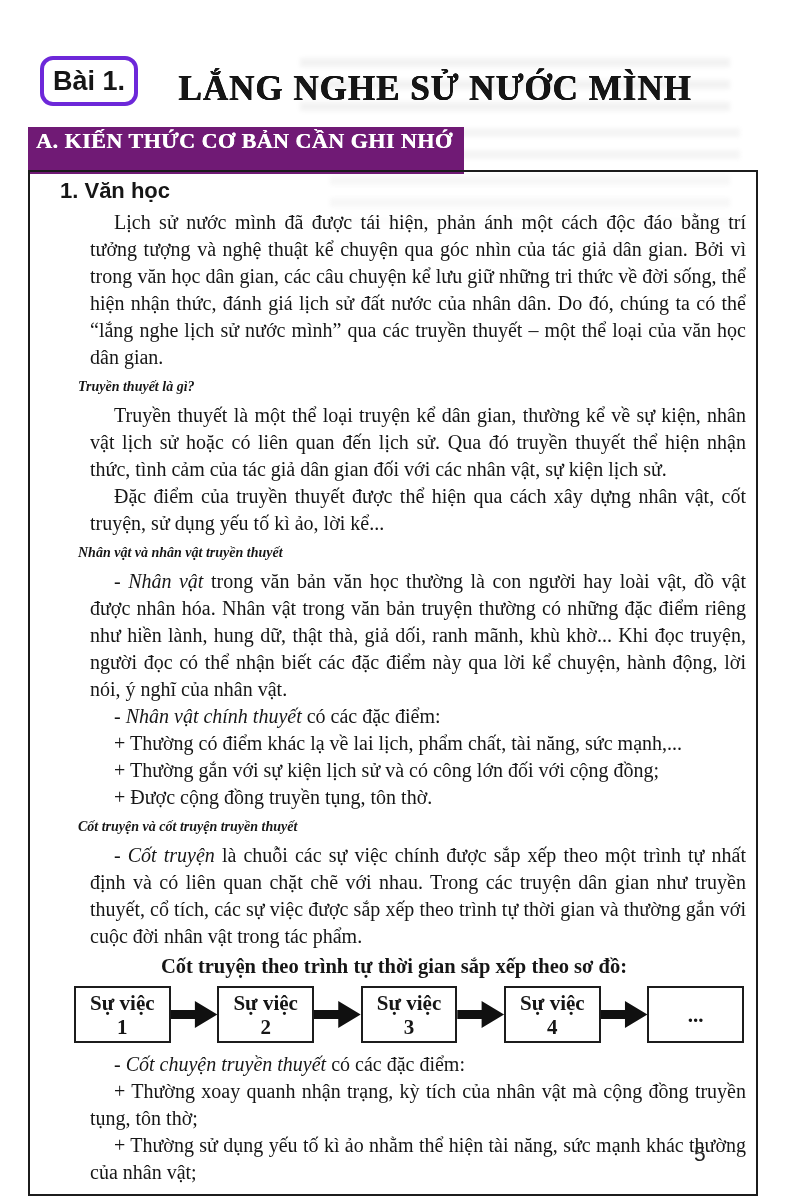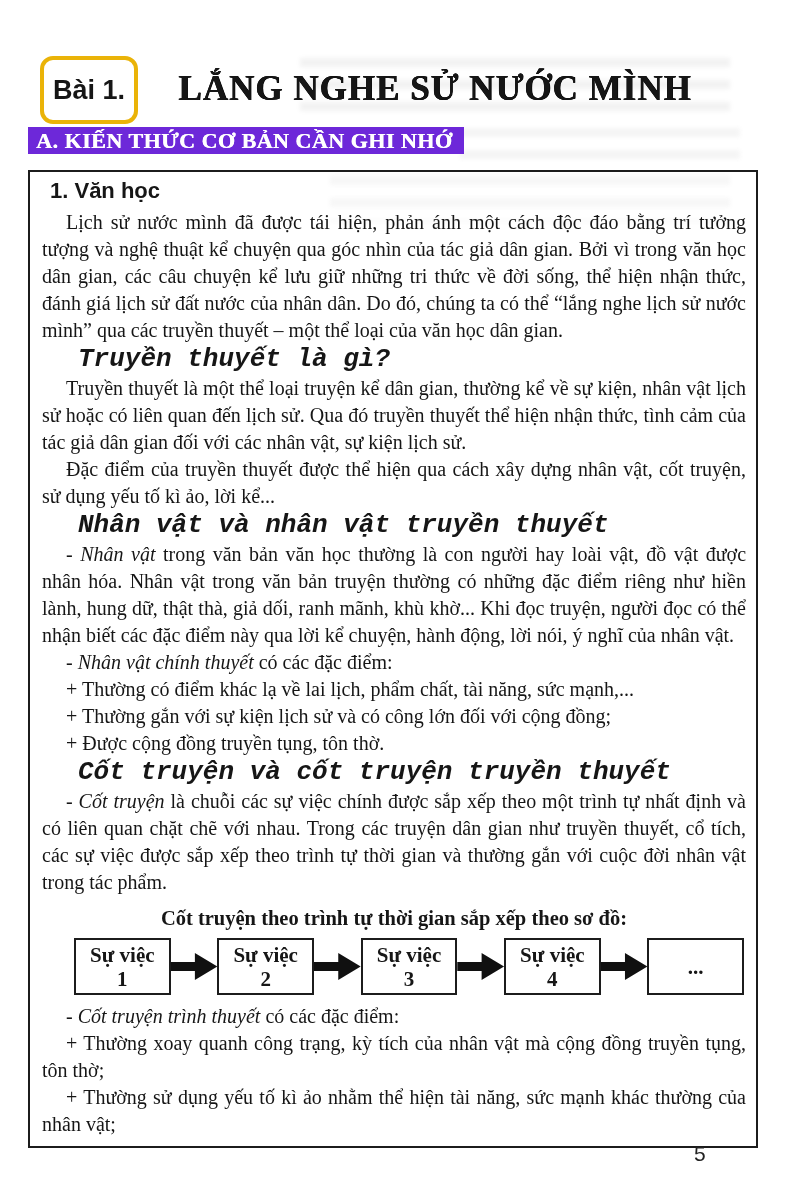--- a/index.html
+++ b/index.html
@@ -8,44 +8,44 @@
 
   .page { position:absolute; inset:0; }
 
   
   .ghost { position:absolute; opacity:0.09; filter:blur(2px); pointer-events:none;
            background:repeating-linear-gradient(180deg,#777 0 9px, transparent 9px 22px); }
   .g1 { left:300px; top:58px;  width:430px; height:60px; }
   .g2 { left:460px; top:128px; width:280px; height:34px; opacity:0.07; }
   .g3 { left:330px; top:176px; width:400px; height:46px; opacity:0.06; }
 
-  .lesson-badge { position:absolute; left:40px; top:56px; width:98px; height:68px;
-    border:4px solid #eab308; border-radius:13px; display:flex; align-items:center; justify-content:center;
+  .lesson-badge { position:absolute; left:40px; top:56px; width:98px; height:50px;
+    border:4px solid #6d28d9; border-radius:13px; display:flex; align-items:center; justify-content:center;
     font-family:"Liberation Sans", sans-serif; font-weight:bold; font-size:27px; background:#fff; }
 
   .page-title { position:absolute; left:150px; top:69px; width:570px; text-align:center;
     font-weight:bold; font-size:35px; letter-spacing:1px; white-space:nowrap;
     text-shadow:0.6px 0 0 #000, 0 0.4px 0 #000; }
 
-  .section-banner { position:absolute; left:28px; top:127px; background:#6d28d9; color:#ffffff;
-    font-weight:bold; font-size:22px; padding:1px 12px 0 8px; letter-spacing:0.5px;
+  .section-banner { position:absolute; left:28px; top:127px; background:#701a75; color:#ffffff;
+    font-weight:bold; font-size:22px; padding:1px 12px 20px 8px; letter-spacing:0.5px;
     text-shadow:0.4px 0 0 #fff; }
 
   .main-box { position:absolute; left:28px; top:170px; width:730px; min-height:958px;
     border:2px solid #1c1c1c; padding:4px 10px 8px 12px; background:transparent; }
 
   .box-heading { font-family:"Liberation Sans", sans-serif; font-weight:bold; font-size:22px;
-    margin:2px 0 5px 8px; }
+    margin:2px 0 5px 18px; }
 
-  .para, .item { font-size:20px; line-height:27px; text-align:justify; text-indent:24px; }
-  .sub { font-weight:bold; font-style:italic; font-size:26px; line-height:27px;
-    padding-left:36px; margin:2px 0;font-family:Liberation Mono, monospace; }
+  .para, .item { font-size:20px; line-height:27px; text-align:justify; text-indent:24px;margin-left:48px; }
+  .sub { font-weight:bold; font-style:italic; font-size:14px; line-height:27px;
+    padding-left:36px; margin:2px 0; }
   .item i { font-style:italic; }
 
-  .diagram-caption { font-weight:bold; font-size:20.5px; text-align:center; line-height:27px; margin-top:9px; }
+  .diagram-caption { font-weight:bold; font-size:20.5px; text-align:center; line-height:27px; margin-top:3px; }
 
   .flow { display:flex; align-items:center; justify-content:flex-end; margin:6px 2px 8px 4px;padding-left:28px; }
   .fbox { width:97px; height:57px; border:2px solid #1c1c1c; display:flex; flex-direction:column;
     align-items:center; justify-content:center; font-weight:bold; font-size:21px; line-height:24px;
     text-align:center; background:#fff; }
   .fbox .l2:empty { display:none; }
   .flow-arrow { width:47px; height:27px; background:#101010;
     clip-path:polygon(0 33%, 52% 33%, 52% 0, 100% 50%, 52% 100%, 52% 67%, 0 67%); }
 
   .page-number { position:absolute; left:694px; top:1142px;
@@ -115,21 +115,21 @@
         <span class="l1">Sự việc</span>
         <span class="l2">4</span>
       </div>
       <div class="flow-arrow"></div>
       <div class="fbox">
         <span class="l1">...</span>
 
       </div>
     </div>
 
-    <p class="item"><i>- Cốt truyện trình thuyết</i><span> có các đặc điểm:</span></p>
+    <p class="item"><i>- Cốt chuyện truyền thuyết</i><span> có các đặc điểm:</span></p>
 
-    <p class="item">+ Thường xoay quanh công trạng, kỳ tích của nhân vật mà cộng đồng truyền tụng, tôn thờ;</p>
+    <p class="item">+ Thường xoay quanh nhận trạng, kỳ tích của nhân vật mà cộng đồng truyền tụng, tôn thờ;</p>
     <p class="item">+ Thường sử dụng yếu tố kì ảo nhằm thể hiện tài năng, sức mạnh khác thường của nhân vật;</p>
   </div>
 
   <div class="page-number">5</div>
 
 </div>
 
 </body></html>

